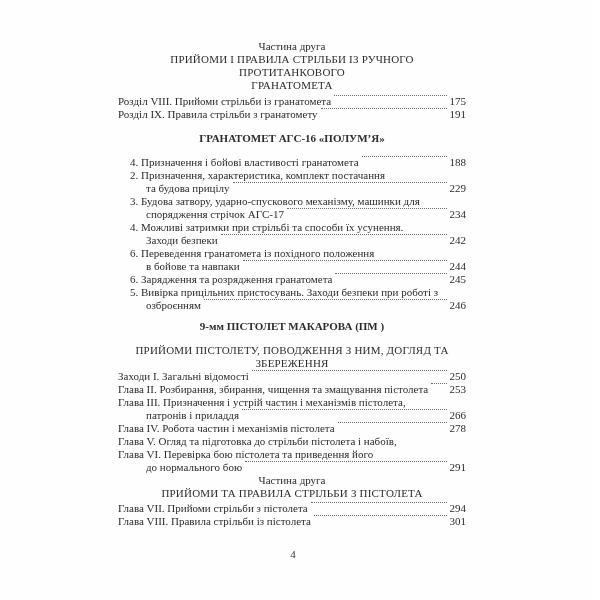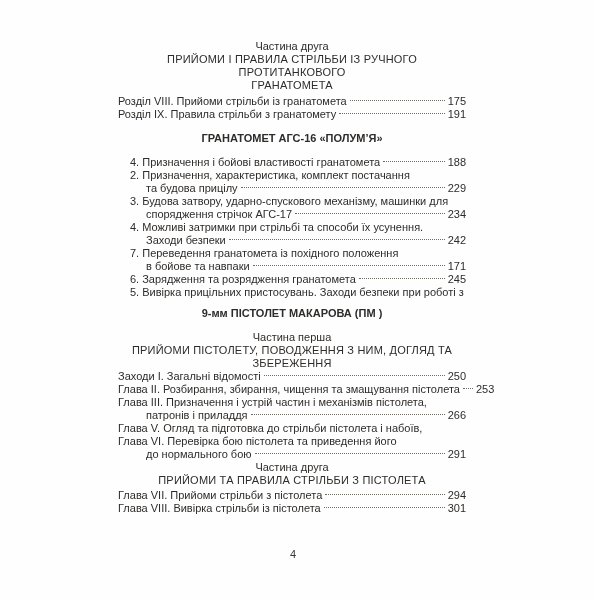--- a/index.html
+++ b/index.html
@@ -5,39 +5,39 @@
   html, body {
     margin: 0;
     padding: 0;
     background: #ffffff;
   }
   .page {
     position: relative;
     width: 594px;
     height: 600px;
     background: #fefefe;
-    font-family: Liberation Sans, sans-serif;
+    font-family: Liberation Serif, serif;
     color: #2e2c2a;
     font-size: 11px;
     line-height: 13px;
     overflow: hidden;
   }
   .content {
     position: absolute;
     left: 118px;
     top: 40px;
     width: 348px;
   }
   .center { text-align: center; }
   .bold   { font-weight: bold; }
   .caps-title { letter-spacing: 0.2px; }
 
   .toc-line {
     display: flex;
-    align-items: center;
+    align-items: flex-start;
     white-space: nowrap;
   }
   .toc-text { flex: 0 0 auto; }
   .dots {
     flex: 1 1 auto;
     border-bottom: 1px dotted #6f6b66;
     margin: 0 3px 3px 3px;
     min-width: 10px;
   }
   .pg {
@@ -114,43 +114,47 @@
     <div class="toc-line indent-num">
       <span class="toc-text">4. Можливі затримки при стрільбі та способи їх усунення.</span>
     </div>
     <div class="toc-line indent-cont">
       <span class="toc-text">Заходи безпеки</span>
       <span class="dots"></span>
       <span class="pg">242</span>
     </div>
 
     <div class="toc-line indent-num">
-      <span class="toc-text">7. Переведення гранатомета із похідного положення</span>
+      <span class="toc-text">6. Переведення гранатомета із похідного положення</span>
     </div>
     <div class="toc-line indent-cont">
       <span class="toc-text">в бойове та навпаки</span>
       <span class="dots"></span>
-      <span class="pg">171</span>
+      <span class="pg">244</span>
     </div>
 
     <div class="toc-line indent-num">
       <span class="toc-text">6. Зарядження та розрядження гранатомета</span>
       <span class="dots"></span>
       <span class="pg">245</span>
     </div>
 
     <div class="toc-line indent-num">
       <span class="toc-text">5. Вивірка прицільних пристосувань. Заходи безпеки при роботі з</span>
+    </div>
+    <div class="toc-line indent-cont">
+      <span class="toc-text">озброєнням</span>
+      <span class="dots"></span>
+      <span class="pg">246</span>
     </div>
 
     <div class="gap-m"></div>
     <div class="center bold">9-мм ПІСТОЛЕТ МАКАРОВА (ПМ )</div>
     <div class="gap-l"></div>
 
-    <div class="center">Частина перша</div>
     <div class="center caps-title">ПРИЙОМИ ПІСТОЛЕТУ, ПОВОДЖЕННЯ З НИМ, ДОГЛЯД ТА ЗБЕРЕЖЕННЯ</div>
 
     <div class="toc-line">
       <span class="toc-text">Заходи I. Загальні відомості</span>
       <span class="dots"></span>
       <span class="pg">250</span>
     </div>
     <div class="toc-line">
       <span class="toc-text">Глава II. Розбирання, збирання, чищення та змащування пістолета</span>
       <span class="dots"></span>
@@ -159,20 +163,25 @@
 
     <div class="toc-line">
       <span class="toc-text">Глава III. Призначення і устрій частин і механізмів пістолета,</span>
     </div>
     <div class="toc-line indent-cont">
       <span class="toc-text">патронів і приладдя</span>
       <span class="dots"></span>
       <span class="pg">266</span>
     </div>
 
+    <div class="toc-line">
+      <span class="toc-text">Глава IV. Робота частин і механізмів пістолета</span>
+      <span class="dots"></span>
+      <span class="pg">278</span>
+    </div>
 
     <div class="toc-line">
       <span class="toc-text">Глава V. Огляд та підготовка до стрільби пістолета і набоїв,</span>
     </div>
 
     <div class="toc-line">
       <span class="toc-text">Глава VI. Перевірка бою пістолета та приведення його</span>
     </div>
     <div class="toc-line indent-cont">
       <span class="toc-text">до нормального бою</span>
@@ -183,21 +192,21 @@
     <div class="center">Частина друга</div>
     <div class="center caps-title">ПРИЙОМИ ТА ПРАВИЛА СТРІЛЬБИ З ПІСТОЛЕТА</div>
     <div class="gap-xs"></div>
 
     <div class="toc-line">
       <span class="toc-text">Глава VII. Прийоми стрільби з пістолета</span>
       <span class="dots"></span>
       <span class="pg">294</span>
     </div>
     <div class="toc-line">
-      <span class="toc-text">Глава VIII. Вивірка стрільби із пістолета</span>
+      <span class="toc-text">Глава VIII. Правила стрільби із пістолета</span>
       <span class="dots"></span>
       <span class="pg">301</span>
     </div>
 
   </div>
 
   <div class="folio">4</div>
 </div>
 
 </body></html>

